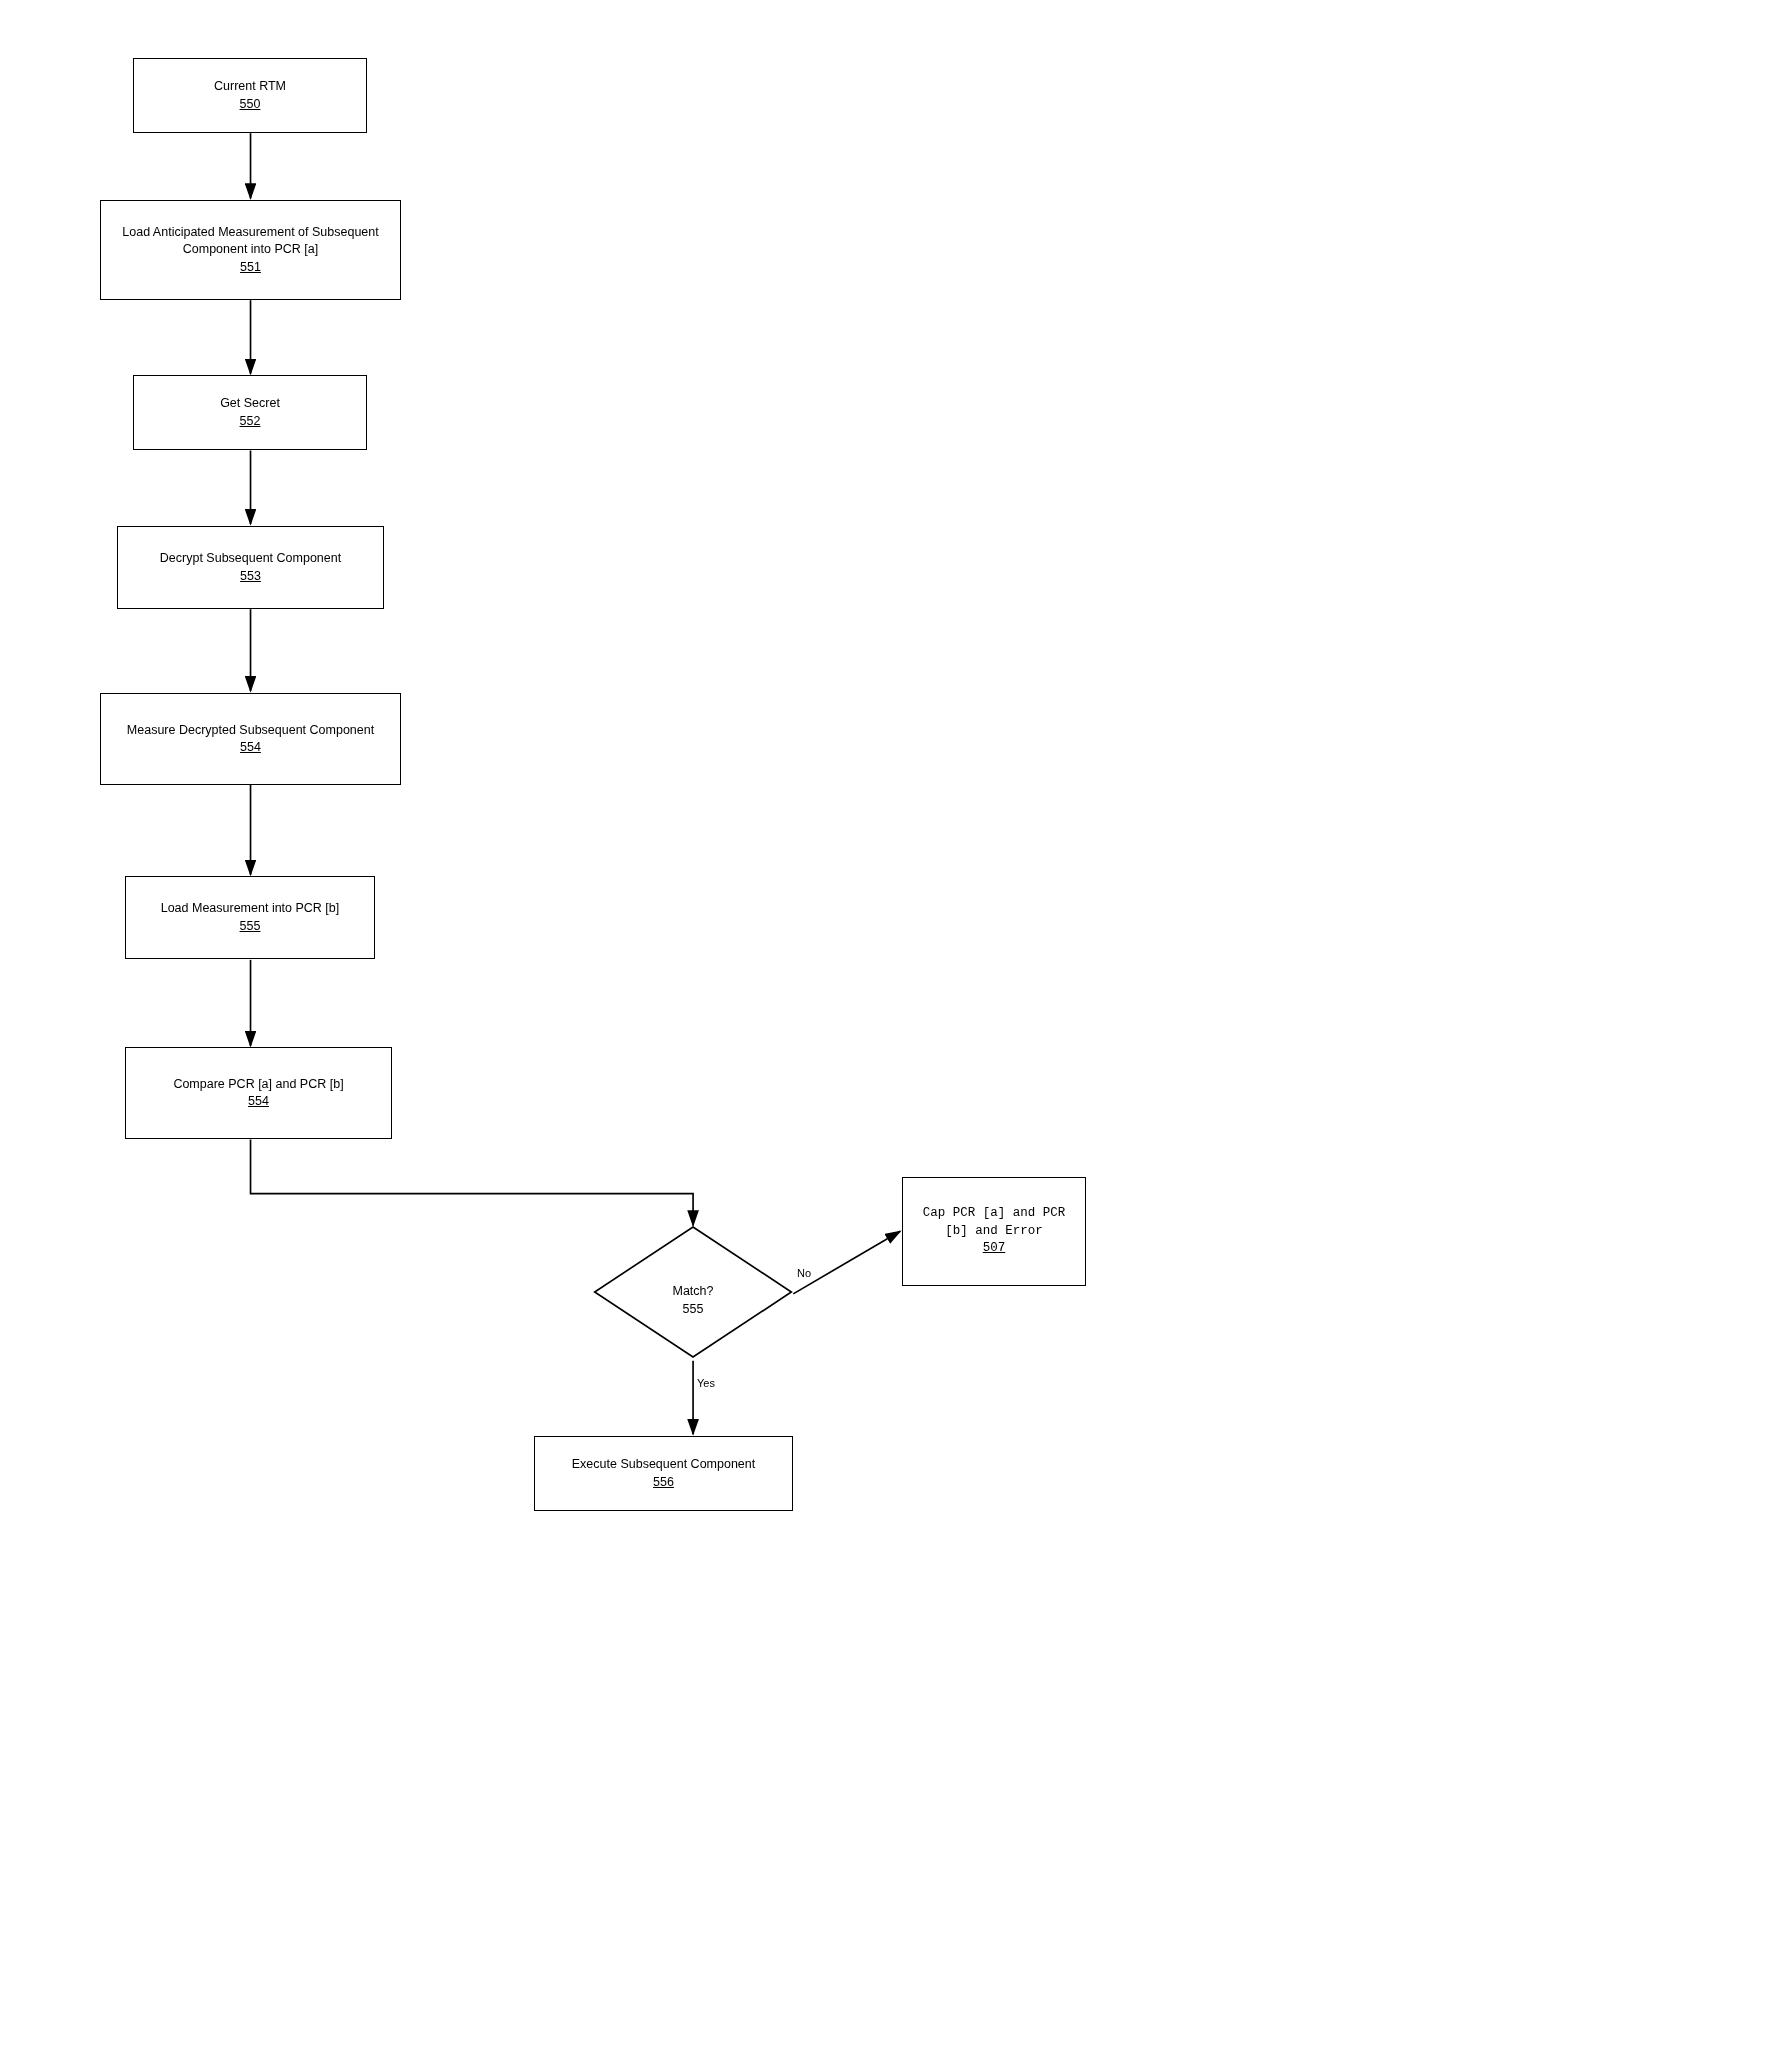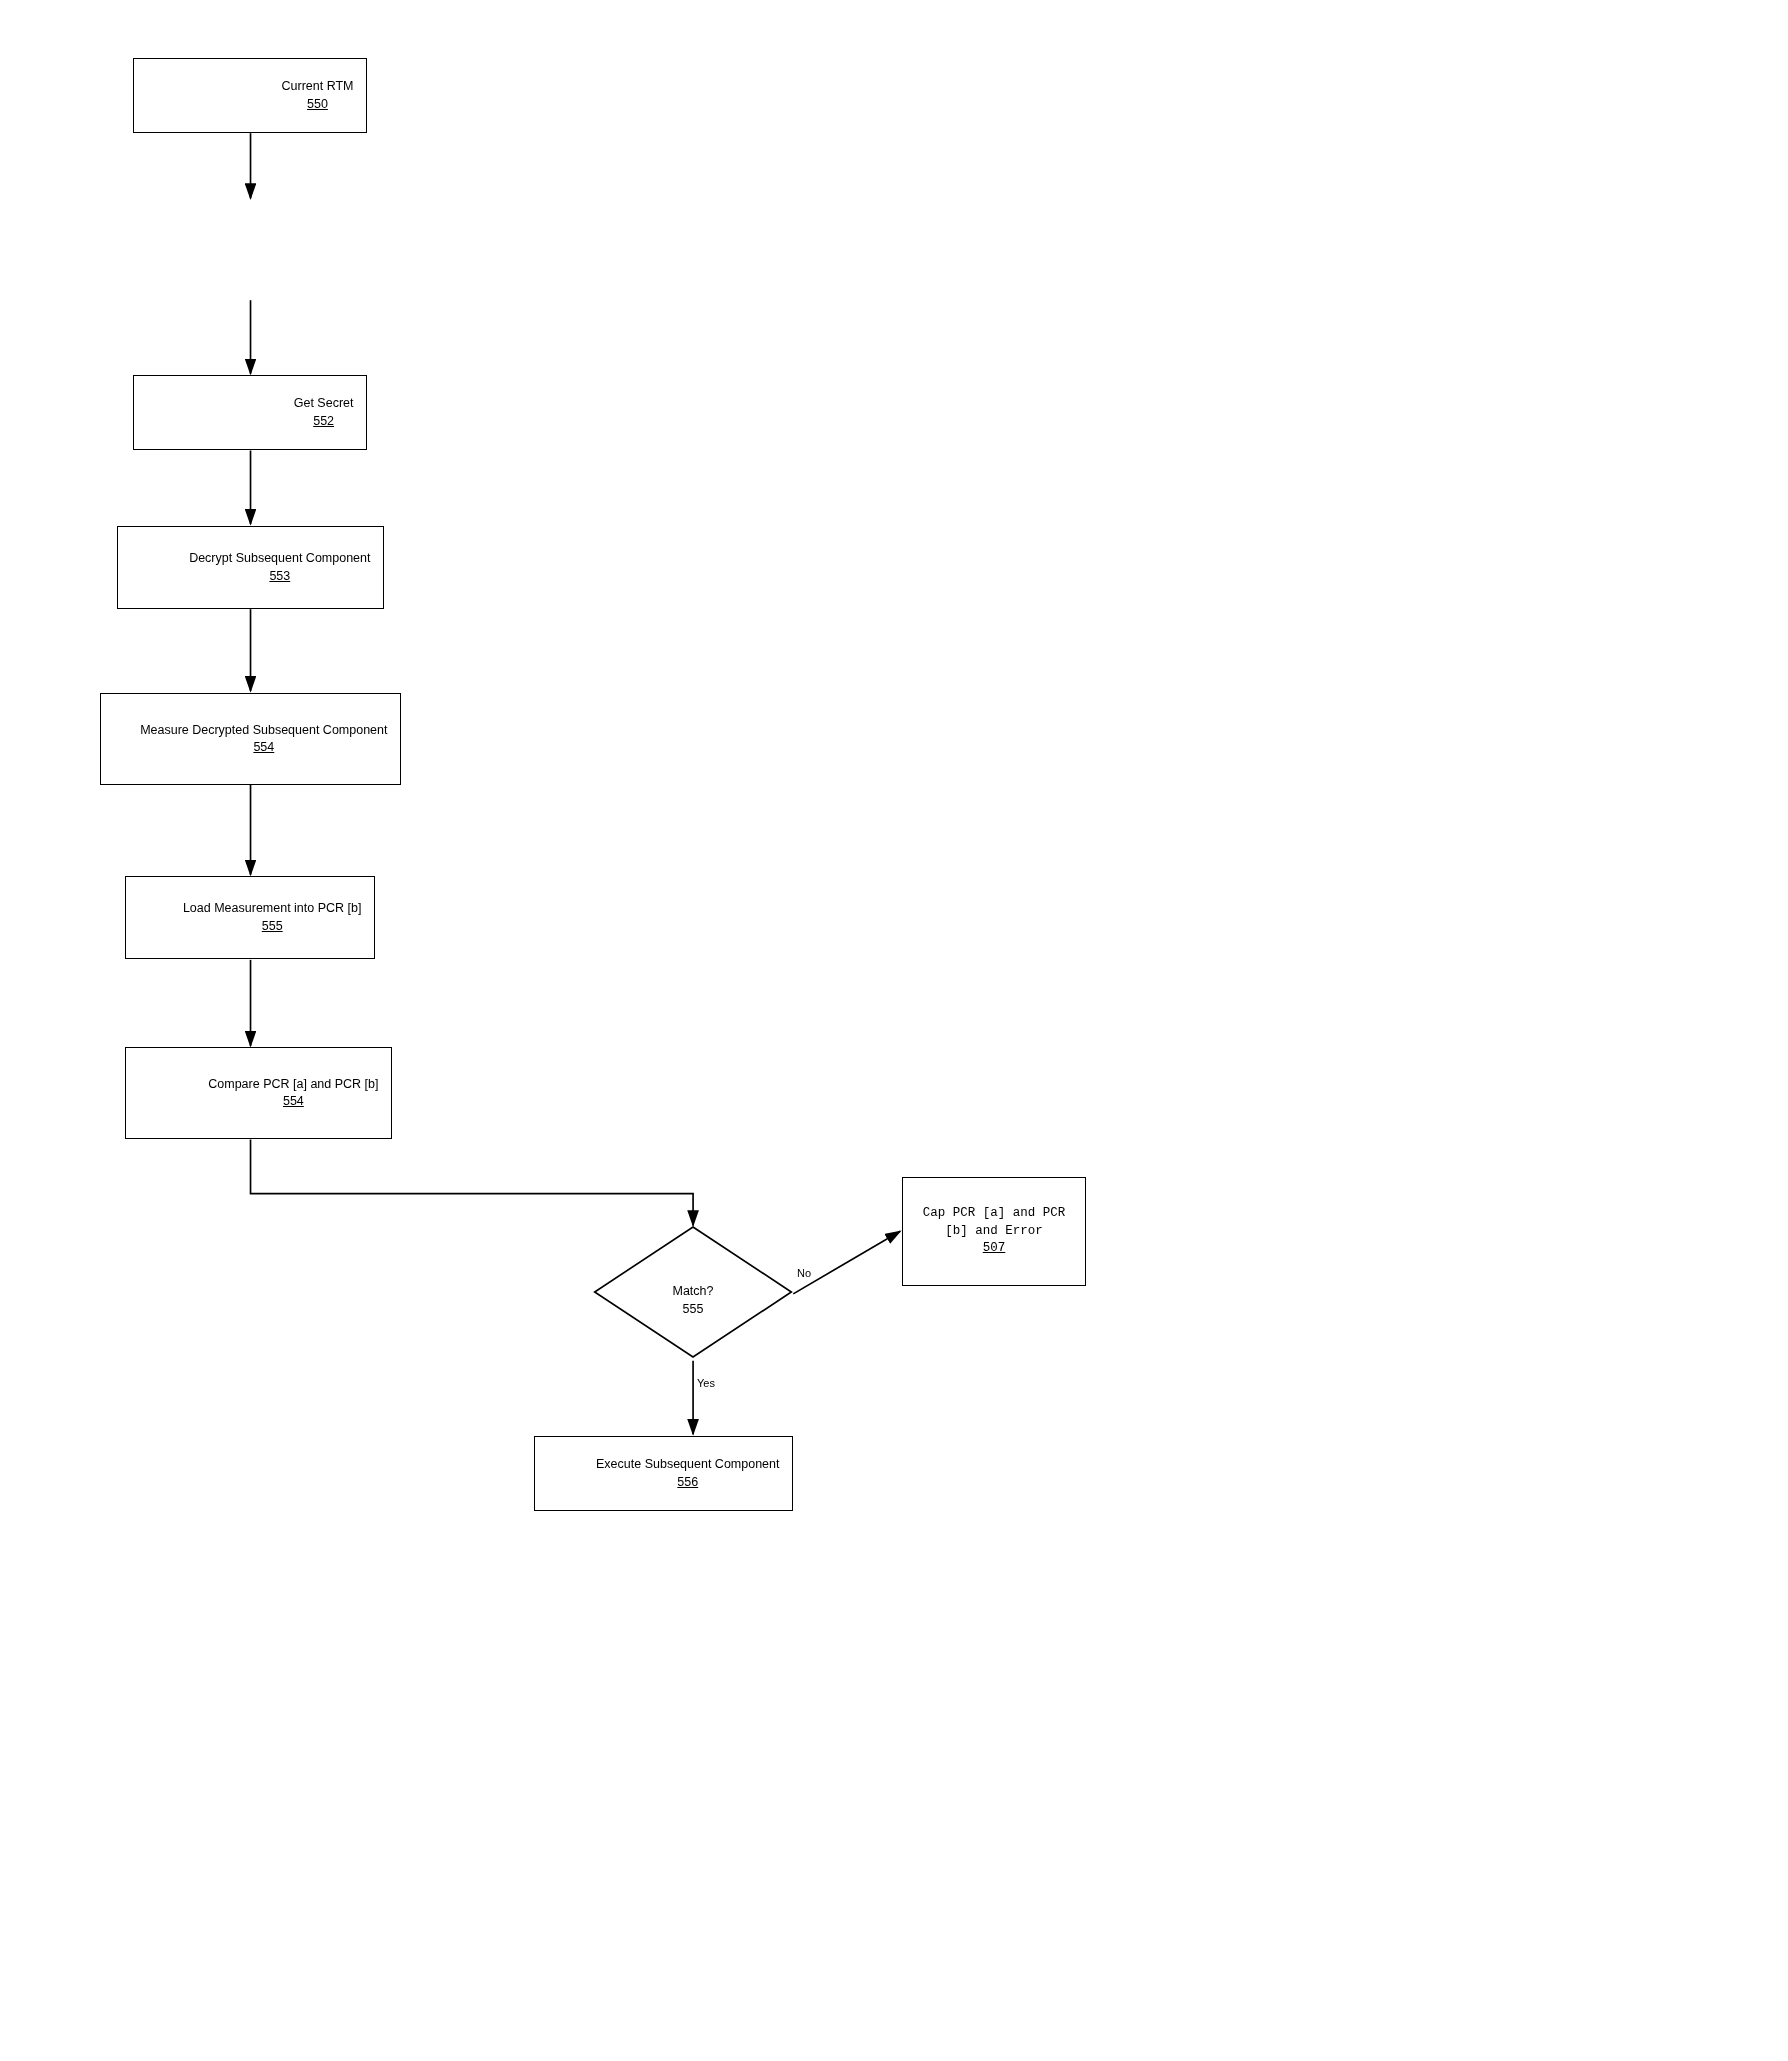--- a/index.html
+++ b/index.html
@@ -19,21 +19,21 @@
       width: 1712px;
       height: 2004px;
     }
     
     .flow-box {
       position: absolute;
       border: 1.7px solid #000;
       background: #fff;
       display: flex;
       align-items: center;
-      justify-content: flex-end;
+      justify-content: center;
       text-align: center;
       padding: 8.3px 12.5px;
       line-height: 1.4;
     }
     .flow-box .underline {
       text-decoration: underline;
     }
     
     .flow-diamond {
       position: absolute;
@@ -99,20 +99,26 @@
     <line x1="890" y1="1510" x2="1018" y2="1435" stroke="#000" stroke-width="2" marker-end="url(#arrowhead)"></line>
   </svg>
 
   <div class="flow-box" style="left:83px; top:25px; width:234px; height:75px;">
     <div>
       <div>Current RTM</div>
       <div><span class="underline">550</span></div>
     </div>
   </div>
 
+  <div class="flow-box" style="left:50px; top:167px; width:301px; height:100px;">
+    <div>
+      <div>Load Anticipated Measurement of Subsequent Component into PCR [a]</div>
+      <div><span class="underline">551</span></div>
+    </div>
+  </div>
 
   <div class="flow-box" style="left:83px; top:342px; width:234px; height:75px;">
     <div>
       <div>Get Secret</div>
       <div><span class="underline">552</span></div>
     </div>
   </div>
 
   <div class="flow-box" style="left:67px; top:493px; width:267px; height:83px;">
     <div>

